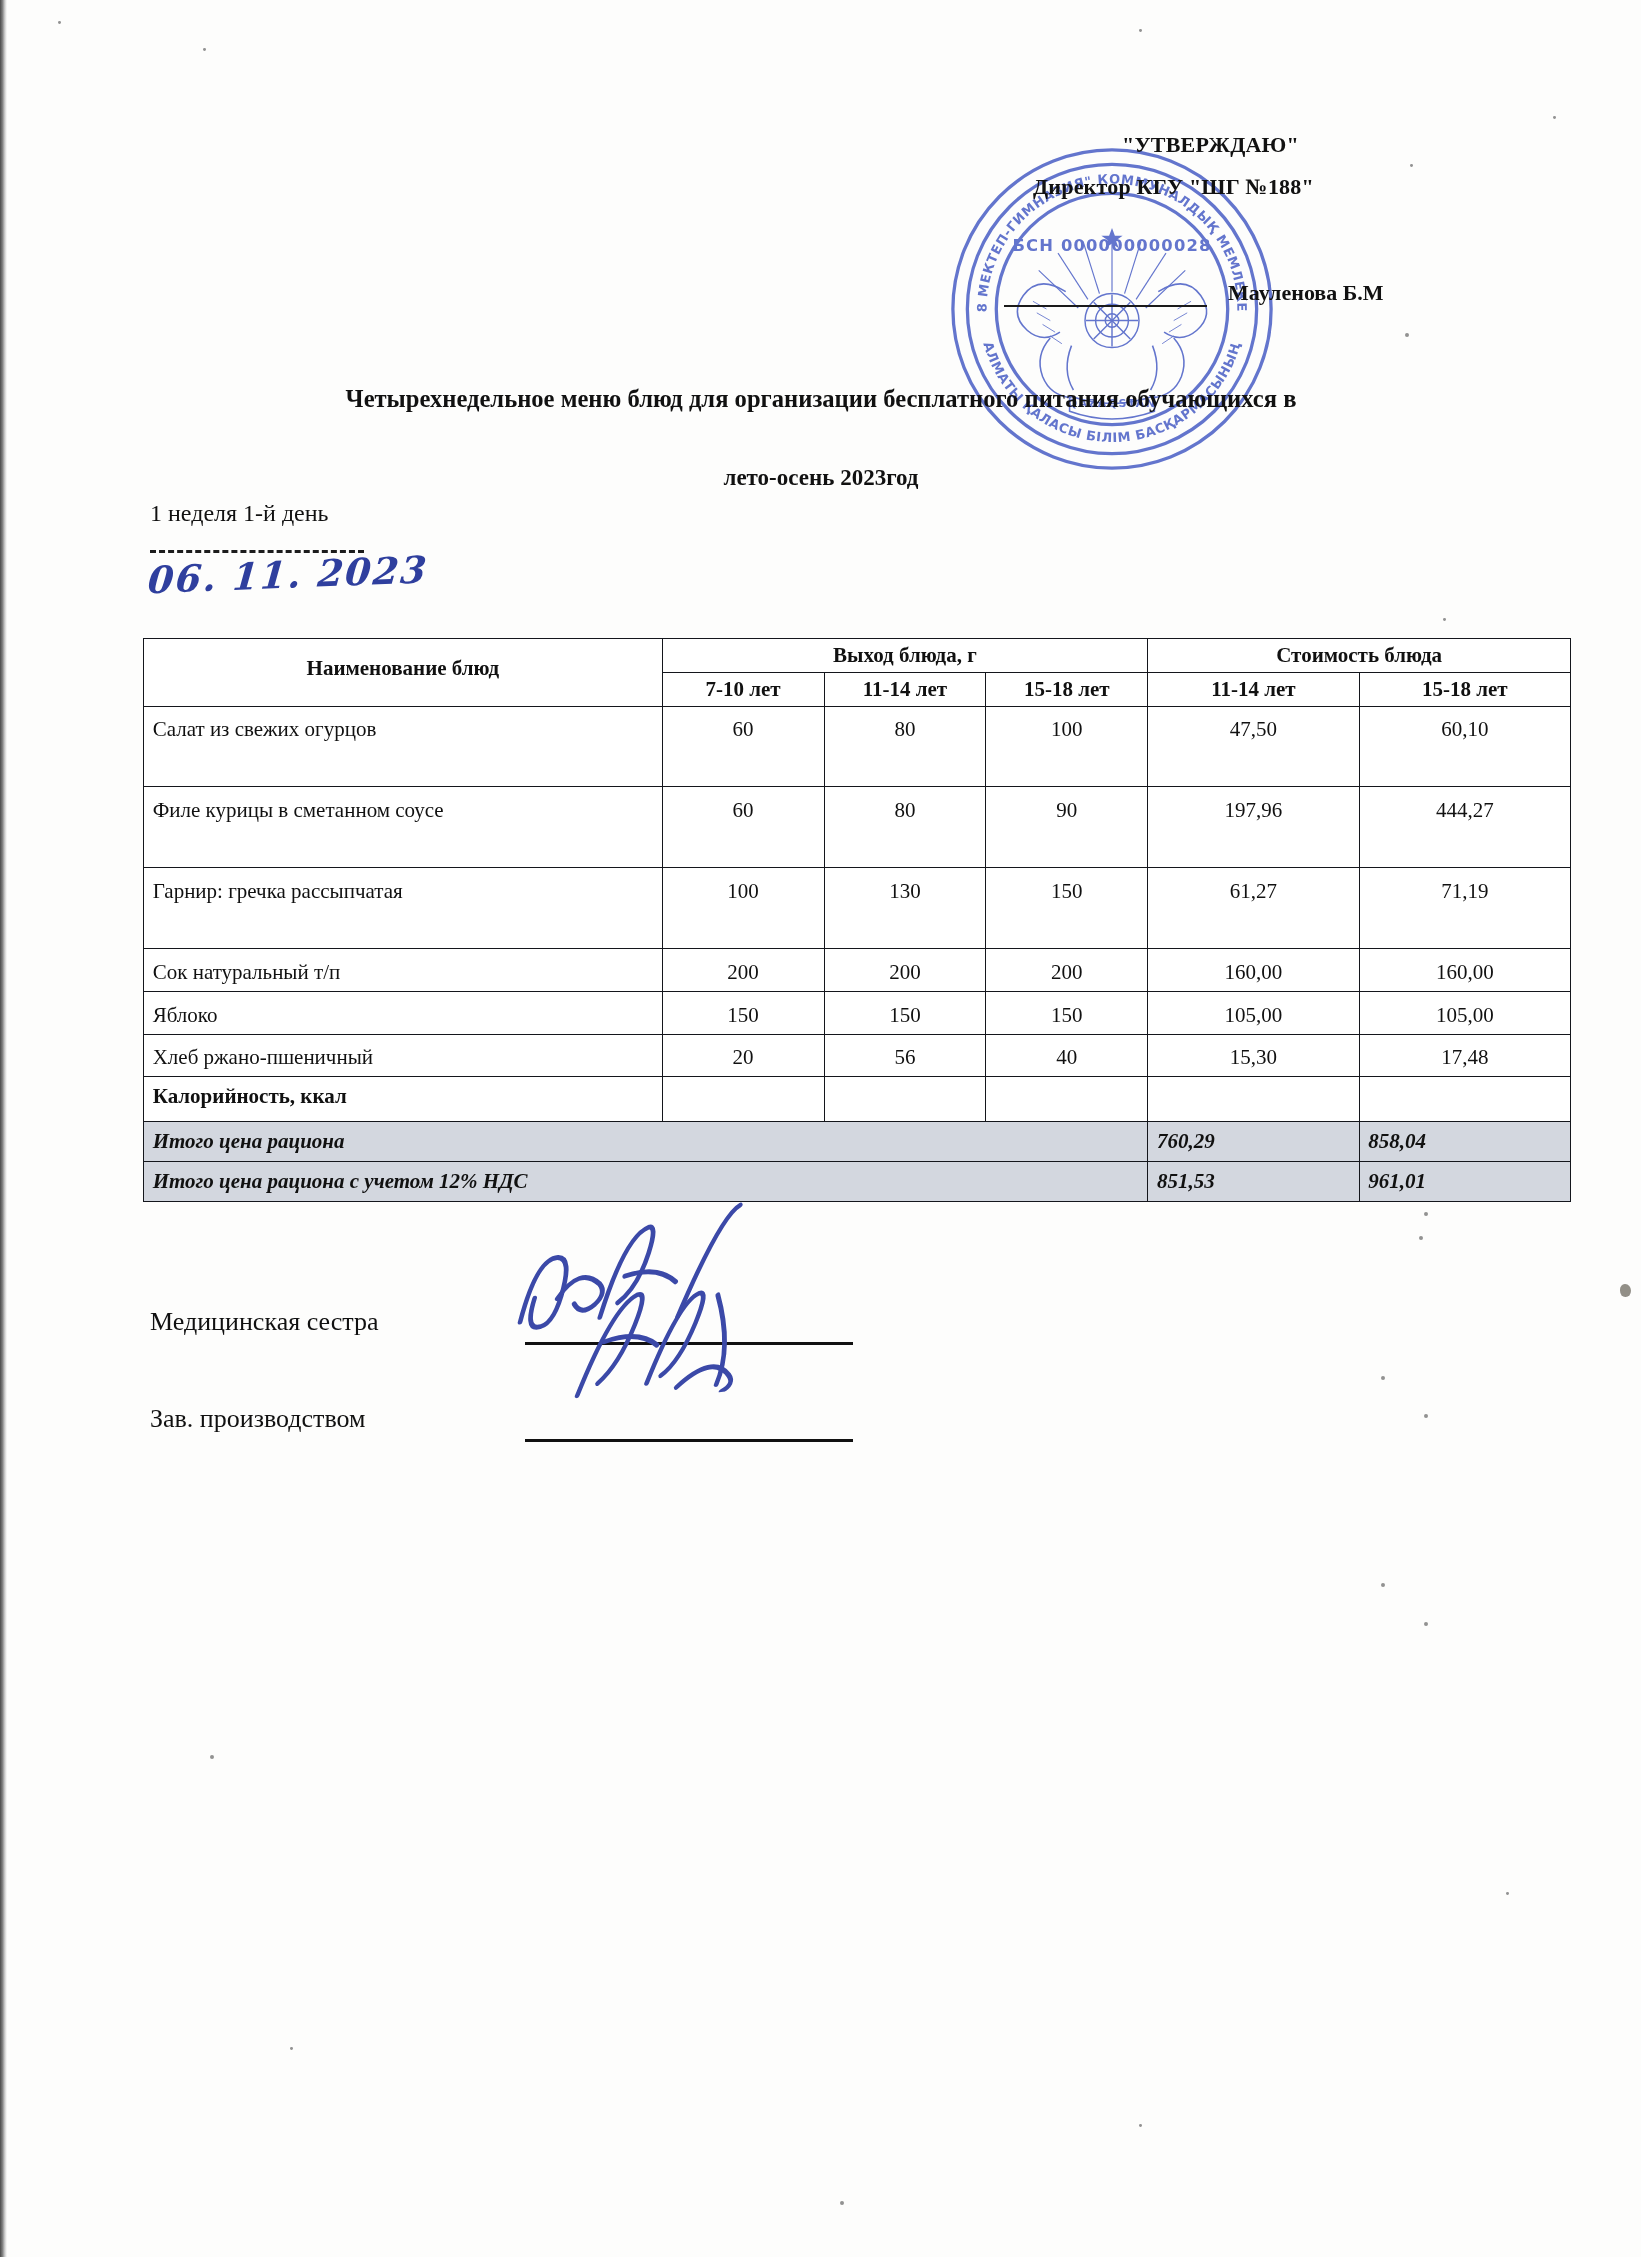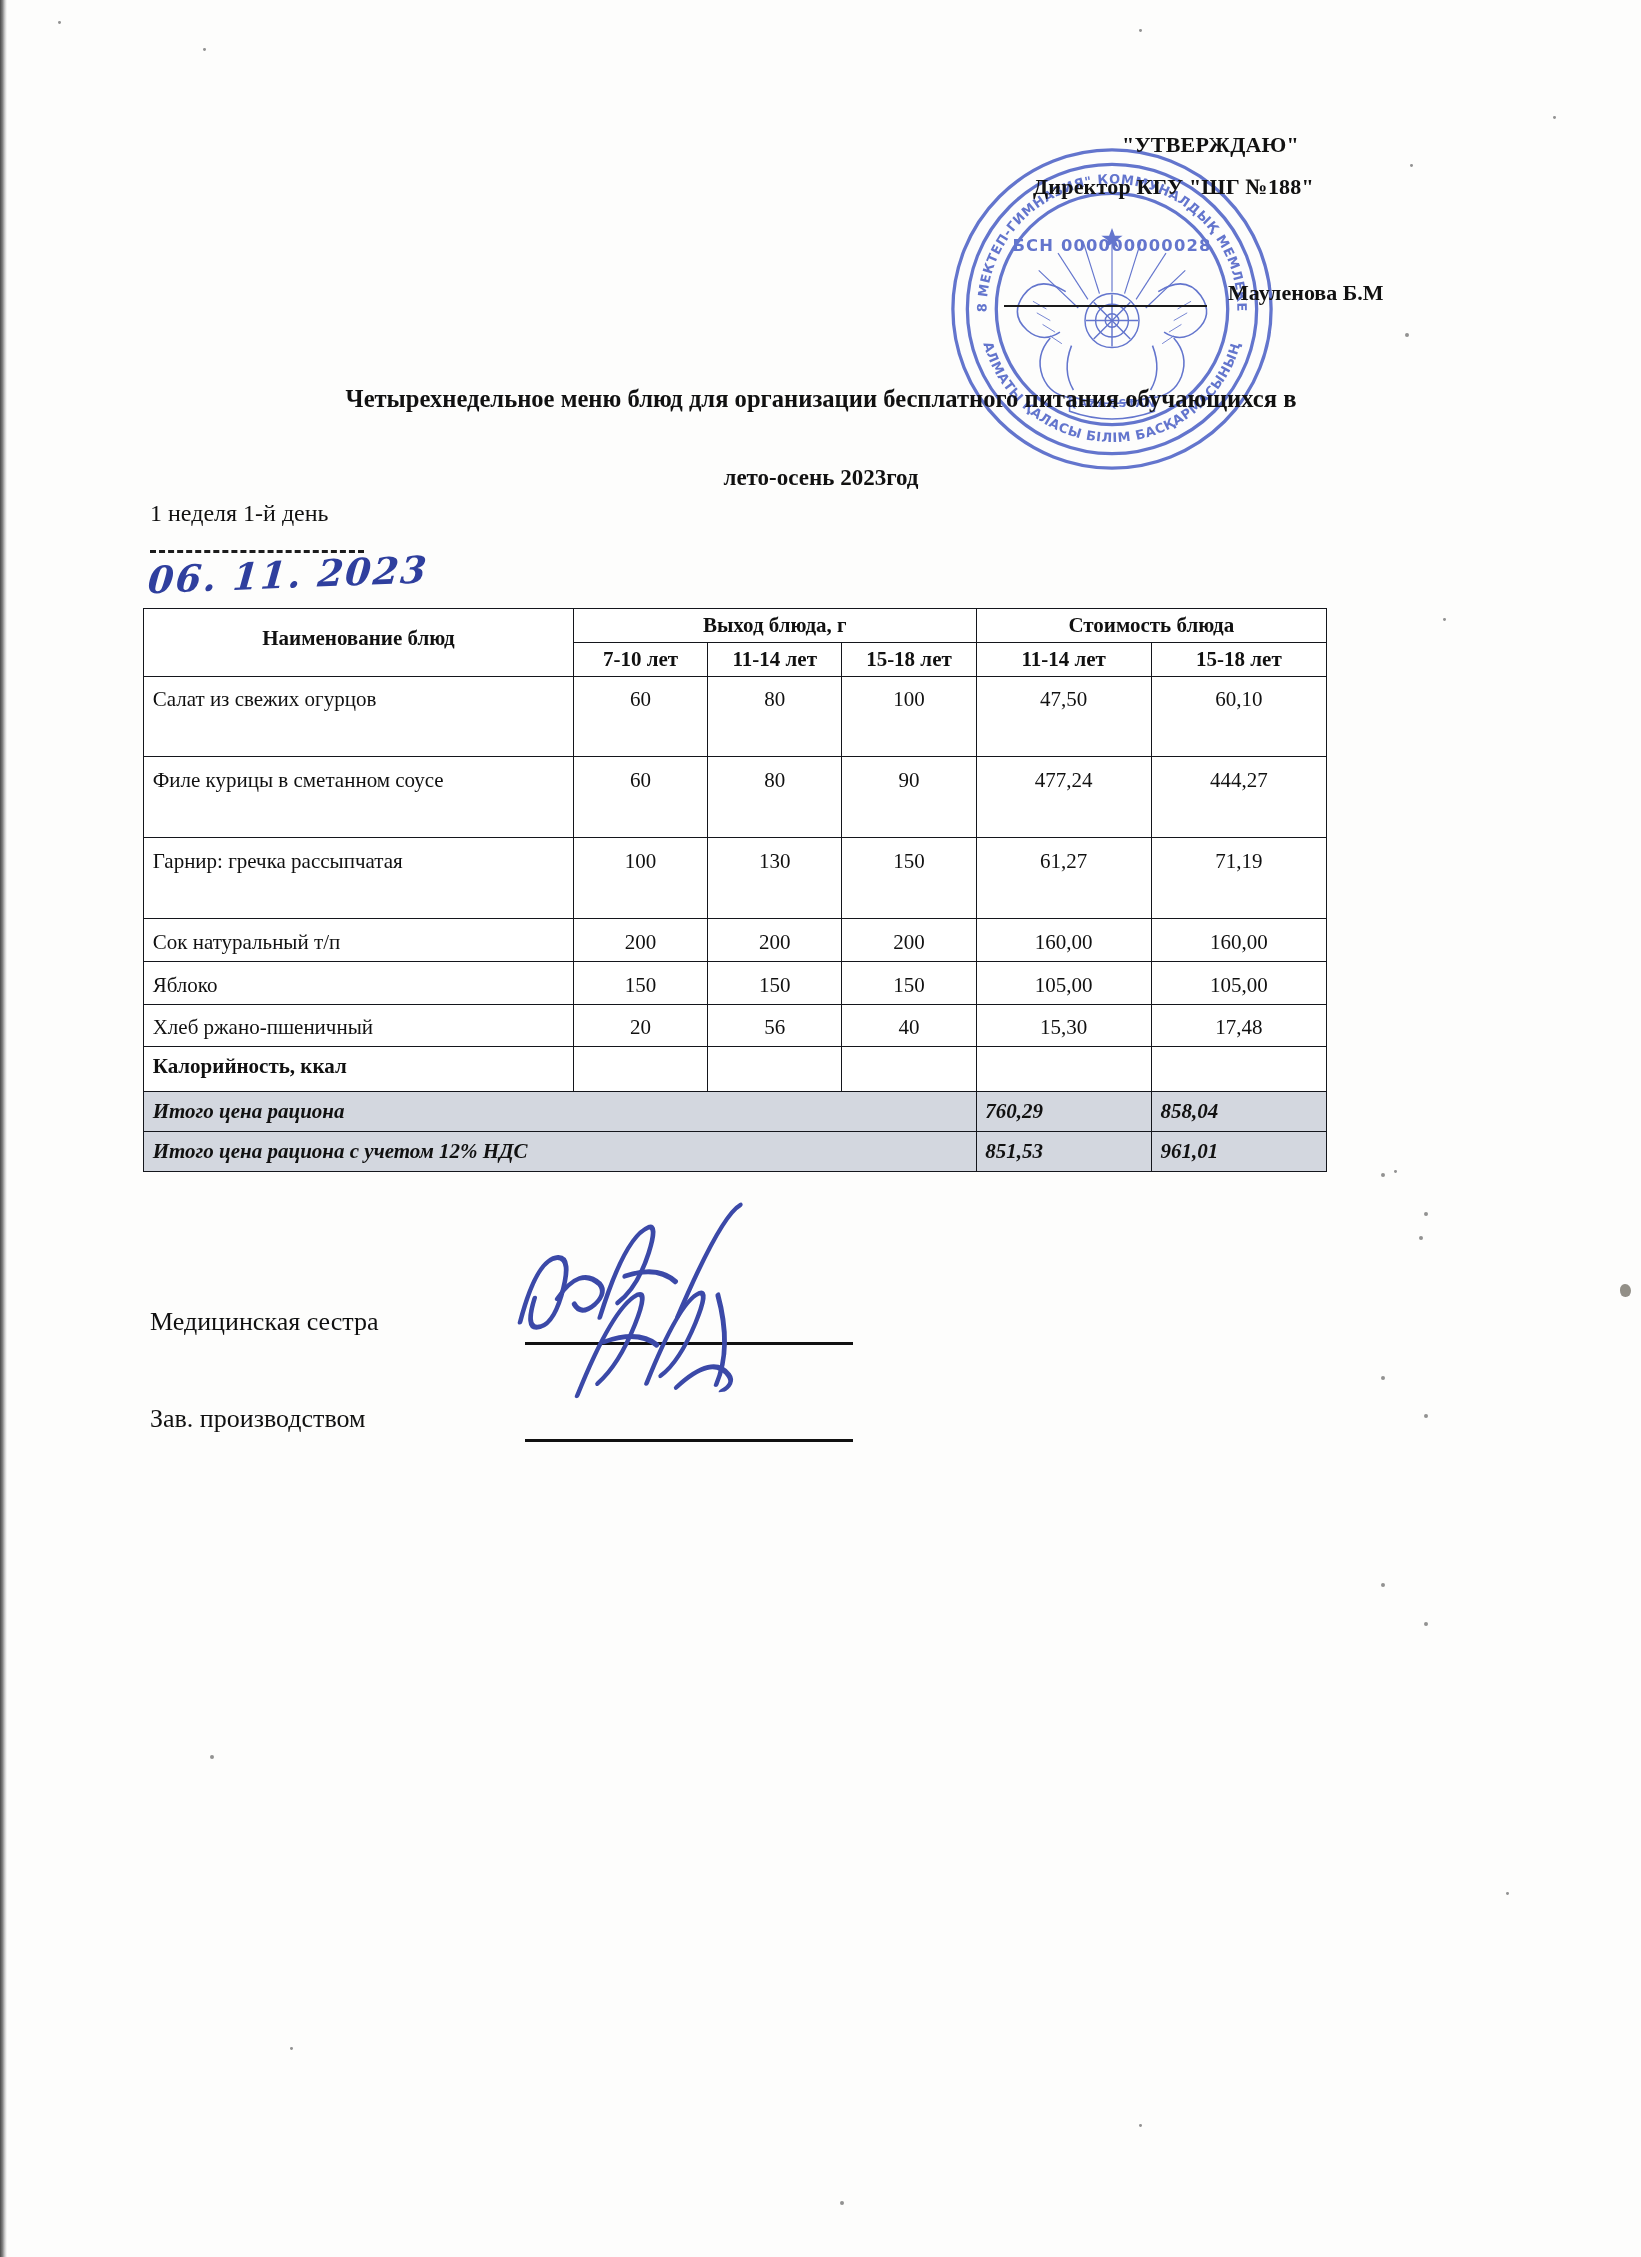--- a/index.html
+++ b/index.html
@@ -142,22 +142,22 @@
     transform: rotate(-2.2deg) skewX(-7deg);
     transform-origin: left top;
     z-index: 5;
     white-space: nowrap;
   }
 
   
   .menu-table {
     position: absolute;
     left: 143px;
-    top: 608px;
-    width: 1184px;
+    top: 638px;
+    width: 1428px;
     border-collapse: collapse;
     table-layout: fixed;
     z-index: 4;
     background: #ffffff;
   }
   .menu-table td, .menu-table th {
     border: 1.9px solid #14161c;
     font-size: 21px;
     padding: 0 8.7px;
     vertical-align: top;
@@ -372,21 +372,21 @@
         <td class="num">80</td>
         <td class="num">100</td>
         <td class="num">47,50</td>
         <td class="num">60,10</td>
       </tr>
       <tr class="tall">
         <td class="item-name">Филе курицы в сметанном соусе</td>
         <td class="num">60</td>
         <td class="num">80</td>
         <td class="num">90</td>
-        <td class="num">477,24</td>
+        <td class="num">197,96</td>
         <td class="num">444,27</td>
       </tr>
       <tr class="tall">
         <td class="item-name">Гарнир: гречка рассыпчатая</td>
         <td class="num">100</td>
         <td class="num">130</td>
         <td class="num">150</td>
         <td class="num">61,27</td>
         <td class="num">71,19</td>
       </tr>

